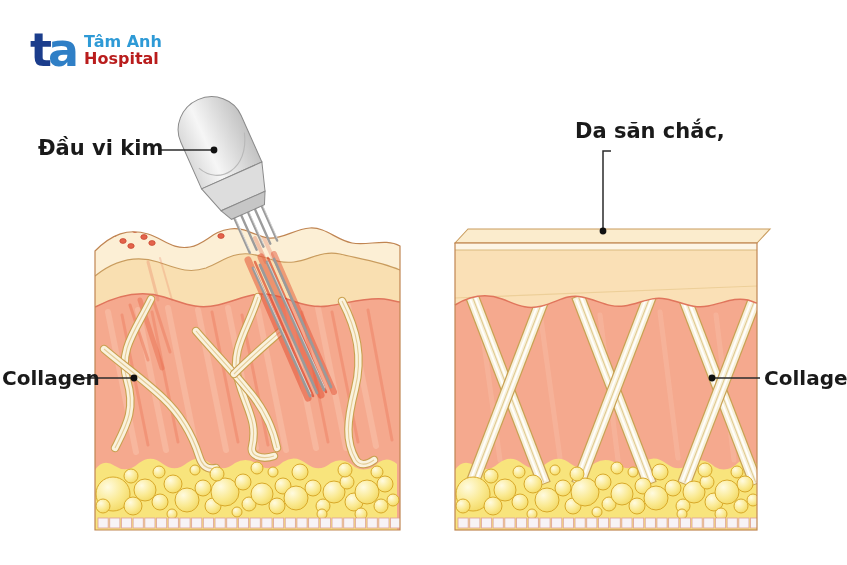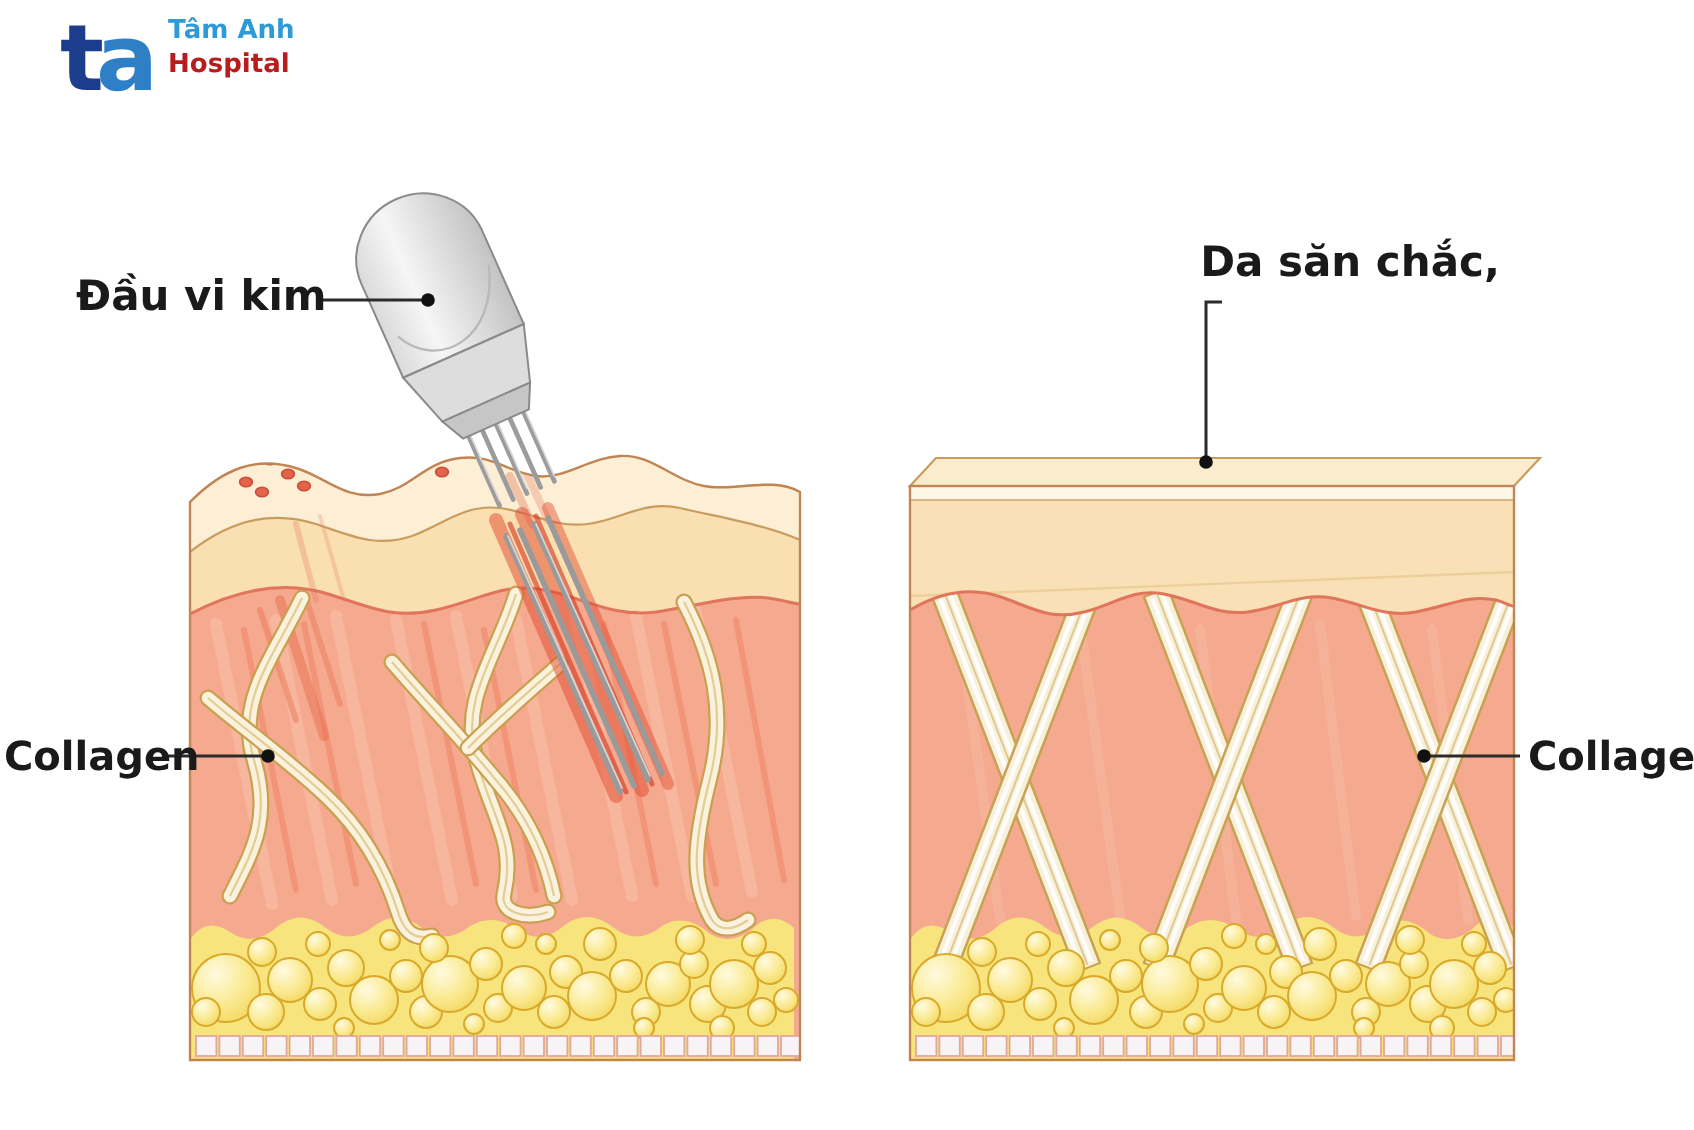--- a/index.html
+++ b/index.html
@@ -3,26 +3,26 @@
 <meta charset="utf-8">
 <style>
   html,body{margin:0;padding:0;}
   body{font-family:"DejaVu Sans","Liberation Sans",sans-serif;background:#fff;}
   #stage{position:relative;width:847px;height:565px;background:#fff;overflow:hidden;}
   #art{position:absolute;left:0;top:0;}
   .lbl{position:absolute;color:#1a1a1a;font-weight:bold;white-space:nowrap;}
   .lbl-device{left:38px;top:136px;font-size:21px;text-align:right;}
   .lbl-col-l{left:2px;top:366px;font-size:20px;}
   .lbl-col-r{left:764px;top:366px;font-size:20px;}
-  .lbl-result{left:575px;top:117px;width:200px;text-align:center;font-size:21px;line-height:29px;}
+  .lbl-result{left:575px;top:117px;width:200px;font-size:21px;line-height:29px;}
   
-  .logo{position:absolute;left:30px;top:7px;display:flex;align-items:flex-start;}
+  .logo{position:absolute;left:30px;top:28px;display:flex;align-items:center;}
   .logo-ta{font-size:46px;font-weight:bold;letter-spacing:-4px;line-height:44px;}
   .logo-t{color:#1B3D8C;} .logo-a{color:#2F7FC6;}
-  .logo-names{margin-left:9px;font-weight:bold;font-size:13px;line-height:17px;}
+  .logo-names{margin-left:9px;font-weight:bold;font-size:16px;line-height:17px;}
   .nm-top{color:#2E9AD6;} .nm-bot{color:#b91c1c;}
   
   .fo{fill:none;stroke:#C9A050;stroke-width:8.5;stroke-linecap:round;}
   .ff{fill:none;stroke:#FAF2DD;stroke-width:6.3;stroke-linecap:round;}
   .fc{fill:none;stroke:#E3CD96;stroke-width:1.1;fill:none;}
   .bo{stroke:#C8A253;stroke-width:14;}
   .bf{stroke:#F7F0DA;stroke-width:11.5;}
   .bw{stroke:#FFFFFF;stroke-width:2;opacity:.9;}
   .bt{stroke:#DFC990;stroke-width:1;}
   .ldr{stroke:#2b2b2b;stroke-width:1.5;fill:none;}

